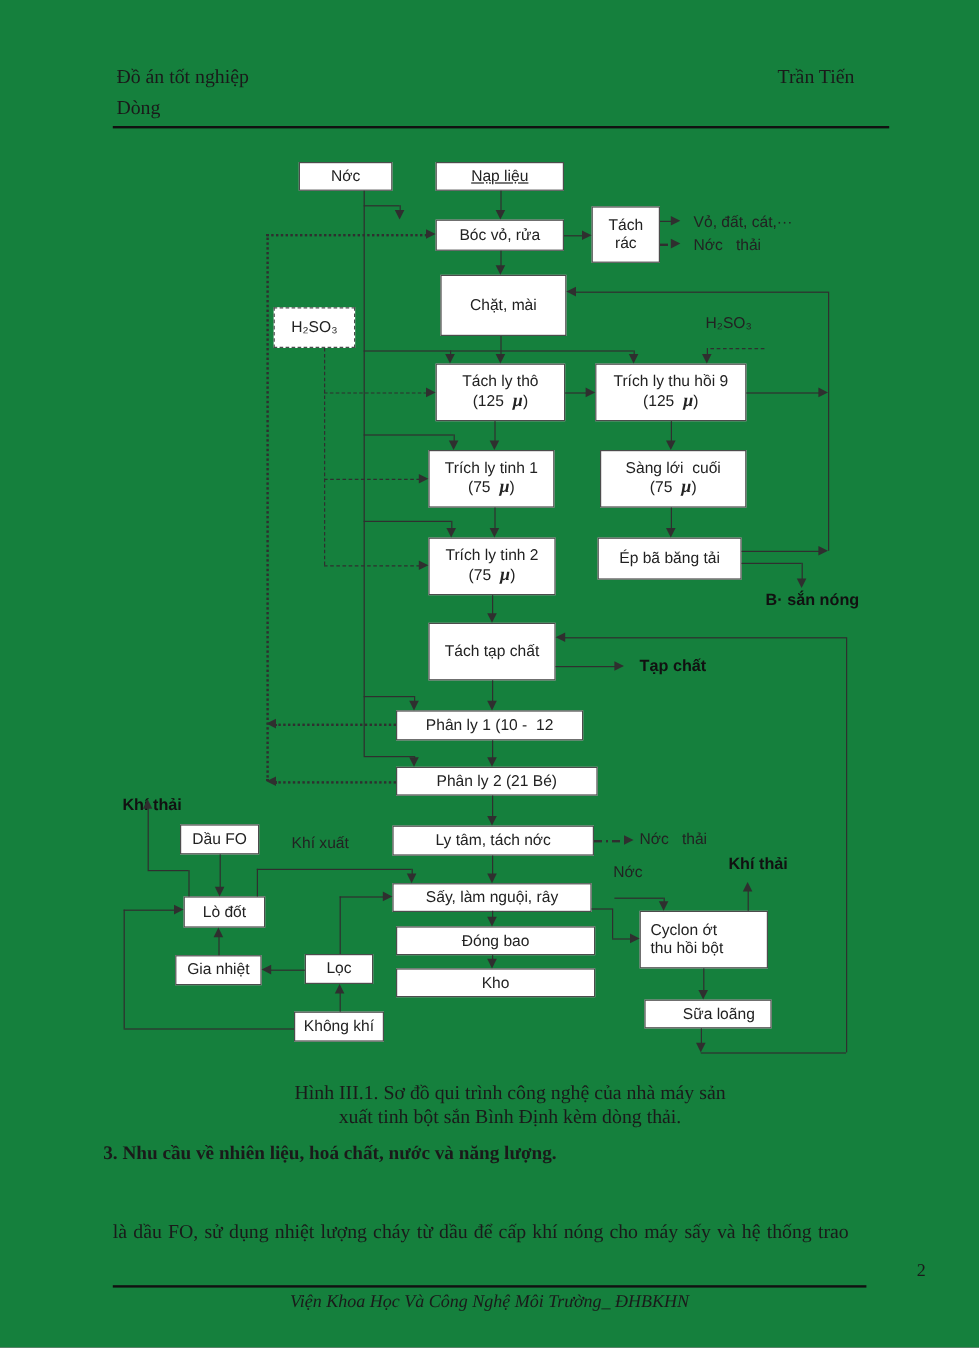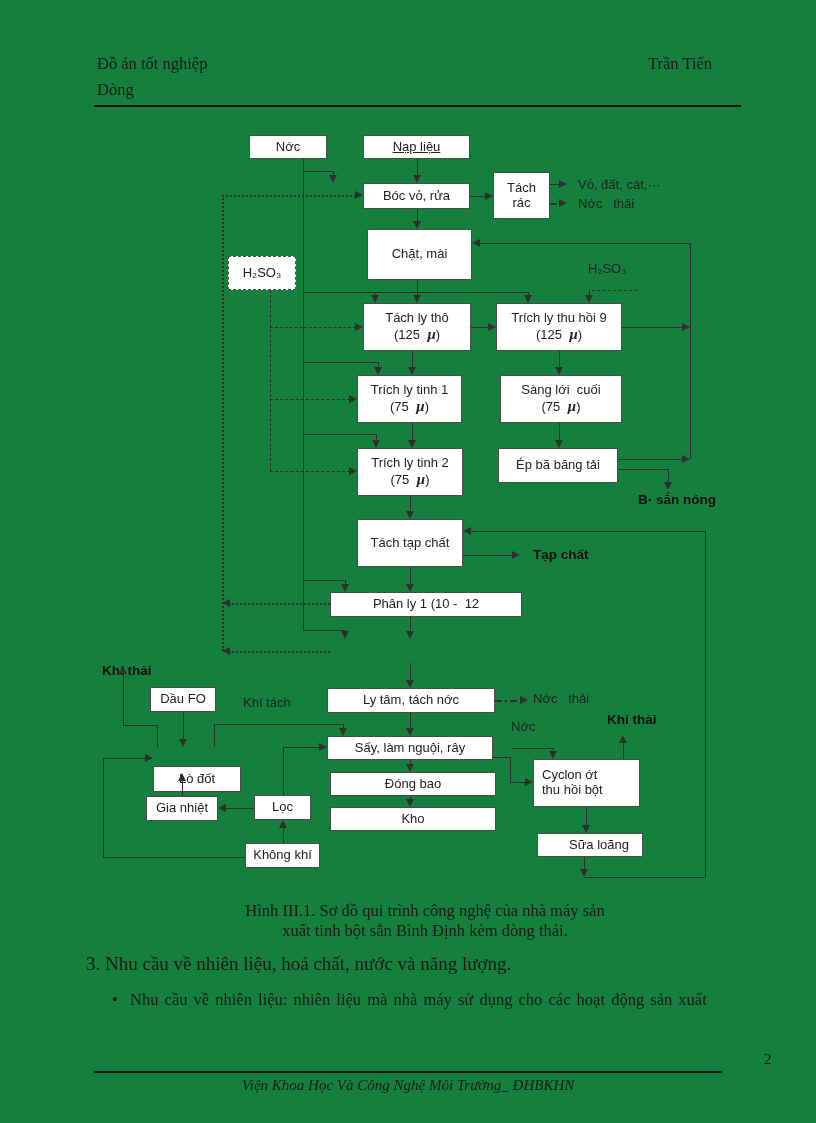--- a/index.html
+++ b/index.html
@@ -30,21 +30,21 @@
   #diagram .box.leftalign{align-items:flex-start;text-align:left;padding-left:8px;}
   #diagram .flabel{
     position:absolute;
     font-family:"Liberation Sans", sans-serif;
     font-size:13px;color:#222;white-space:pre;
   }
   #diagram .flabel.bold{font-weight:bold;font-size:13.5px;color:#111;}
   #diagram .ln{position:absolute;}
   #diagram .mu{font-family:"Liberation Serif", serif;font-weight:bold;font-style:italic;font-size:15px;}
   .caption{position:absolute;left:100px;width:650px;text-align:center;font-size:16.5px;line-height:20px;}
-  .heading{position:absolute;font-weight:normal;font-size:19px;white-space:pre;}
+  .heading{position:absolute;font-weight:bold;font-size:16px;white-space:pre;}
   .bodyline{position:absolute;font-size:16.5px;white-space:pre;}
   .footer-text{position:absolute;left:94px;width:628px;text-align:center;font-style:italic;font-size:15px;}
   .pagenum{position:absolute;font-size:15px;}
 </style>
 </head>
 <body>
 
 <div class="page">
 
   <div class="abs hdr" style="left:97px;top:54px;">Đồ án tốt nghiệp</div>
@@ -60,40 +60,41 @@
 rác</div></div>
       <div class="box" style="left: 367px; top: 229px; width: 105px; height: 51px;"><div>Chặt, mài</div></div>
       <div class="box dashed" style="left: 228px; top: 256px; width: 68px; height: 34px;"><div>H₂SO₃</div></div>
       <div class="box" style="left: 363px; top: 303px; width: 108px; height: 48px;"><div>Tách ly thô</div><div>(125  <span class="mu">µ</span>)</div></div>
       <div class="box" style="left: 496px; top: 303px; width: 126px; height: 48px;"><div>Trích ly thu hồi 9</div><div>(125  <span class="mu">µ</span>)</div></div>
       <div class="box" style="left: 357px; top: 375px; width: 105px; height: 48px;"><div>Trích ly tinh 1</div><div>(75  <span class="mu">µ</span>)</div></div>
       <div class="box" style="left: 500px; top: 375px; width: 122px; height: 48px;"><div>Sàng lới  cuối</div><div>(75  <span class="mu">µ</span>)</div></div>
       <div class="box" style="left: 357px; top: 448px; width: 106px; height: 48px;"><div>Trích ly tinh 2</div><div>(75  <span class="mu">µ</span>)</div></div>
       <div class="box" style="left: 498px; top: 448px; width: 120px; height: 35px;"><div>Ép bã băng tải</div></div>
       <div class="box" style="left: 357px; top: 519px; width: 106px; height: 48px;"><div>Tách tạp chất</div></div>
-      <div class="box" style="left: 330px; top: 592px; width: 192px; height: 25px;"><div>Phân ly 1 (10 -  12</div></div>
+      <div class="box" style="left: 330px; top: 592px; width: 156px; height: 25px;"><div>Phân ly 1 (10 -  12</div></div>
+      <div class="box" style="left: 330px; top: 639px; width: 168px; height: 24px;"><div>Phân ly 2 (21 Bé)</div></div>
       <div class="box" style="left: 327px; top: 736px; width: 166px; height: 24px;"><div>Sấy, làm nguội, rây</div></div>
       <div class="box" style="left: 327px; top: 688px; width: 168px; height: 25px;"><div>Ly tâm, tách nớc</div></div>
       <div class="box" style="left: 330px; top: 772px; width: 166px; height: 24px;"><div>Đóng bao</div></div>
       <div class="box" style="left: 330px; top: 807px; width: 166px; height: 24px;"><div>Kho</div></div>
       <div class="box" style="left: 150px; top: 687px; width: 66px; height: 25px;"><div>Dầu FO</div></div>
-      <div class="box" style="left: 153px; top: 766px; width: 88px; height: 26px;"><div>Lò đốt</div></div>
+      <div class="box" style="left: 153px; top: 747px; width: 68px; height: 26px;"><div>Lò đốt</div></div>
       <div class="box" style="left: 146px; top: 796px; width: 72px; height: 25px;"><div>Gia nhiệt</div></div>
       <div class="box" style="left: 254px; top: 795px; width: 57px; height: 25px;"><div>Lọc</div></div>
       <div class="box" style="left: 245px; top: 843px; width: 75px; height: 25px;"><div>Không khí</div></div>
       <div class="box leftalign" style="left: 533px; top: 759px; width: 107px; height: 48px;"><div>Cyclon ớt
 thu hồi bột</div></div>
       <div class="box" style="left: 537px; top: 833px; width: 106px; height: 24px; padding-left: 18px;"><div>Sữa loãng</div></div>
       <div class="flabel" style="left: 578px; top: 177px;">Vỏ, đất, cát,···</div>
       <div class="flabel" style="left: 578px; top: 196px;">Nớc   thải</div>
       <div class="flabel" style="left: 588px; top: 261px;">H₂SO₃</div>
       <div class="flabel bold" style="left: 638px; top: 492px;">B· sắn nóng</div>
       <div class="flabel bold" style="left: 533px; top: 547px;">Tạp chất</div>
       <div class="flabel bold" style="left: 102px; top: 663px;">Khí thải</div>
-      <div class="flabel" style="left: 243px; top: 695px;">Khí tách</div>
+      <div class="flabel" style="left: 243px; top: 695px;">Khí xuất</div>
       <div class="flabel" style="left: 533px; top: 691px;">Nớc   thải</div>
       <div class="flabel bold" style="left: 607px; top: 712px;">Khí thải</div>
       <div class="flabel" style="left: 511px; top: 719px;">Nớc</div>
       <div class="ln" style="left: 303px; top: 159px; height: 471px; width: 0px; border-left: 1.6px solid rgb(47, 47, 47);"></div>
       <div class="ln" style="left: 303px; top: 171px; width: 30px; height: 0px; border-top: 1.6px solid rgb(47, 47, 47);"></div>
       <div class="ln" style="left: 333px; top: 171px; height: 6px; width: 0px; border-left: 1.6px solid rgb(47, 47, 47);"></div>
       <div class="ln" style="left: 303px; top: 292px; width: 225px; height: 0px; border-top: 1.6px solid rgb(47, 47, 47);"></div>
       <div class="ln" style="left: 375px; top: 292px; height: 5px; width: 0px; border-left: 1.6px solid rgb(47, 47, 47);"></div>
       <div class="ln" style="left: 528px; top: 292px; height: 5px; width: 0px; border-left: 1.6px solid rgb(47, 47, 47);"></div>
       <div class="ln" style="left: 303px; top: 362px; width: 75px; height: 0px; border-top: 1.6px solid rgb(47, 47, 47);"></div>
@@ -217,19 +218,19 @@
       <div class="ln" style="width: 0px; height: 0px; left: 618.5px; top: 735px; border-left: 4.5px solid transparent; border-right: 4.5px solid transparent; border-bottom: 8px solid rgb(47, 47, 47);"></div>
       <div class="ln" style="width: 0px; height: 0px; left: 118.5px; top: 666px; border-left: 4.5px solid transparent; border-right: 4.5px solid transparent; border-bottom: 8px solid rgb(47, 47, 47);"></div>
       <div class="ln" style="width: 0px; height: 0px; left: 177.5px; top: 773px; border-left: 4.5px solid transparent; border-right: 4.5px solid transparent; border-bottom: 8px solid rgb(47, 47, 47);"></div>
       <div class="ln" style="width: 0px; height: 0px; left: 278.5px; top: 820px; border-left: 4.5px solid transparent; border-right: 4.5px solid transparent; border-bottom: 8px solid rgb(47, 47, 47);"></div>
     </div>
 
   <div class="caption" style="top:901px;">Hình III.1. Sơ đồ qui trình công nghệ của nhà máy sản</div>
   <div class="caption" style="top:921px;">xuất tinh bột sắn Bình Định kèm dòng thải.</div>
 
   <div class="heading" style="left:86px;top:953px;">3. Nhu cầu về nhiên liệu, hoá chất, nước và năng lượng.</div>
-  <div class="bodyline" style="left:112px;top:990px;word-spacing:2px;">•  Nhu cầu về nhiên liệu: nhiên liệu mà nhà máy sử dụng cho các hoạt động sản xuất</div>
+  <div class="bodyline" style="left:94px;top:1017px;word-spacing:1px;">là dầu FO, sử dụng nhiệt lượng cháy từ dầu để cấp khí nóng cho máy sấy và hệ thống trao</div>
 
   <div class="pagenum" style="left:764px;top:1051px;">2</div>
   <div class="rule" style="left:94px;top:1071px;width:628px;"></div>
   <div class="footer-text" style="top:1077px;">Viện Khoa Học Và Công Nghệ Môi Trường_ ĐHBKHN</div>
 
 </div>
 
 </body></html>

